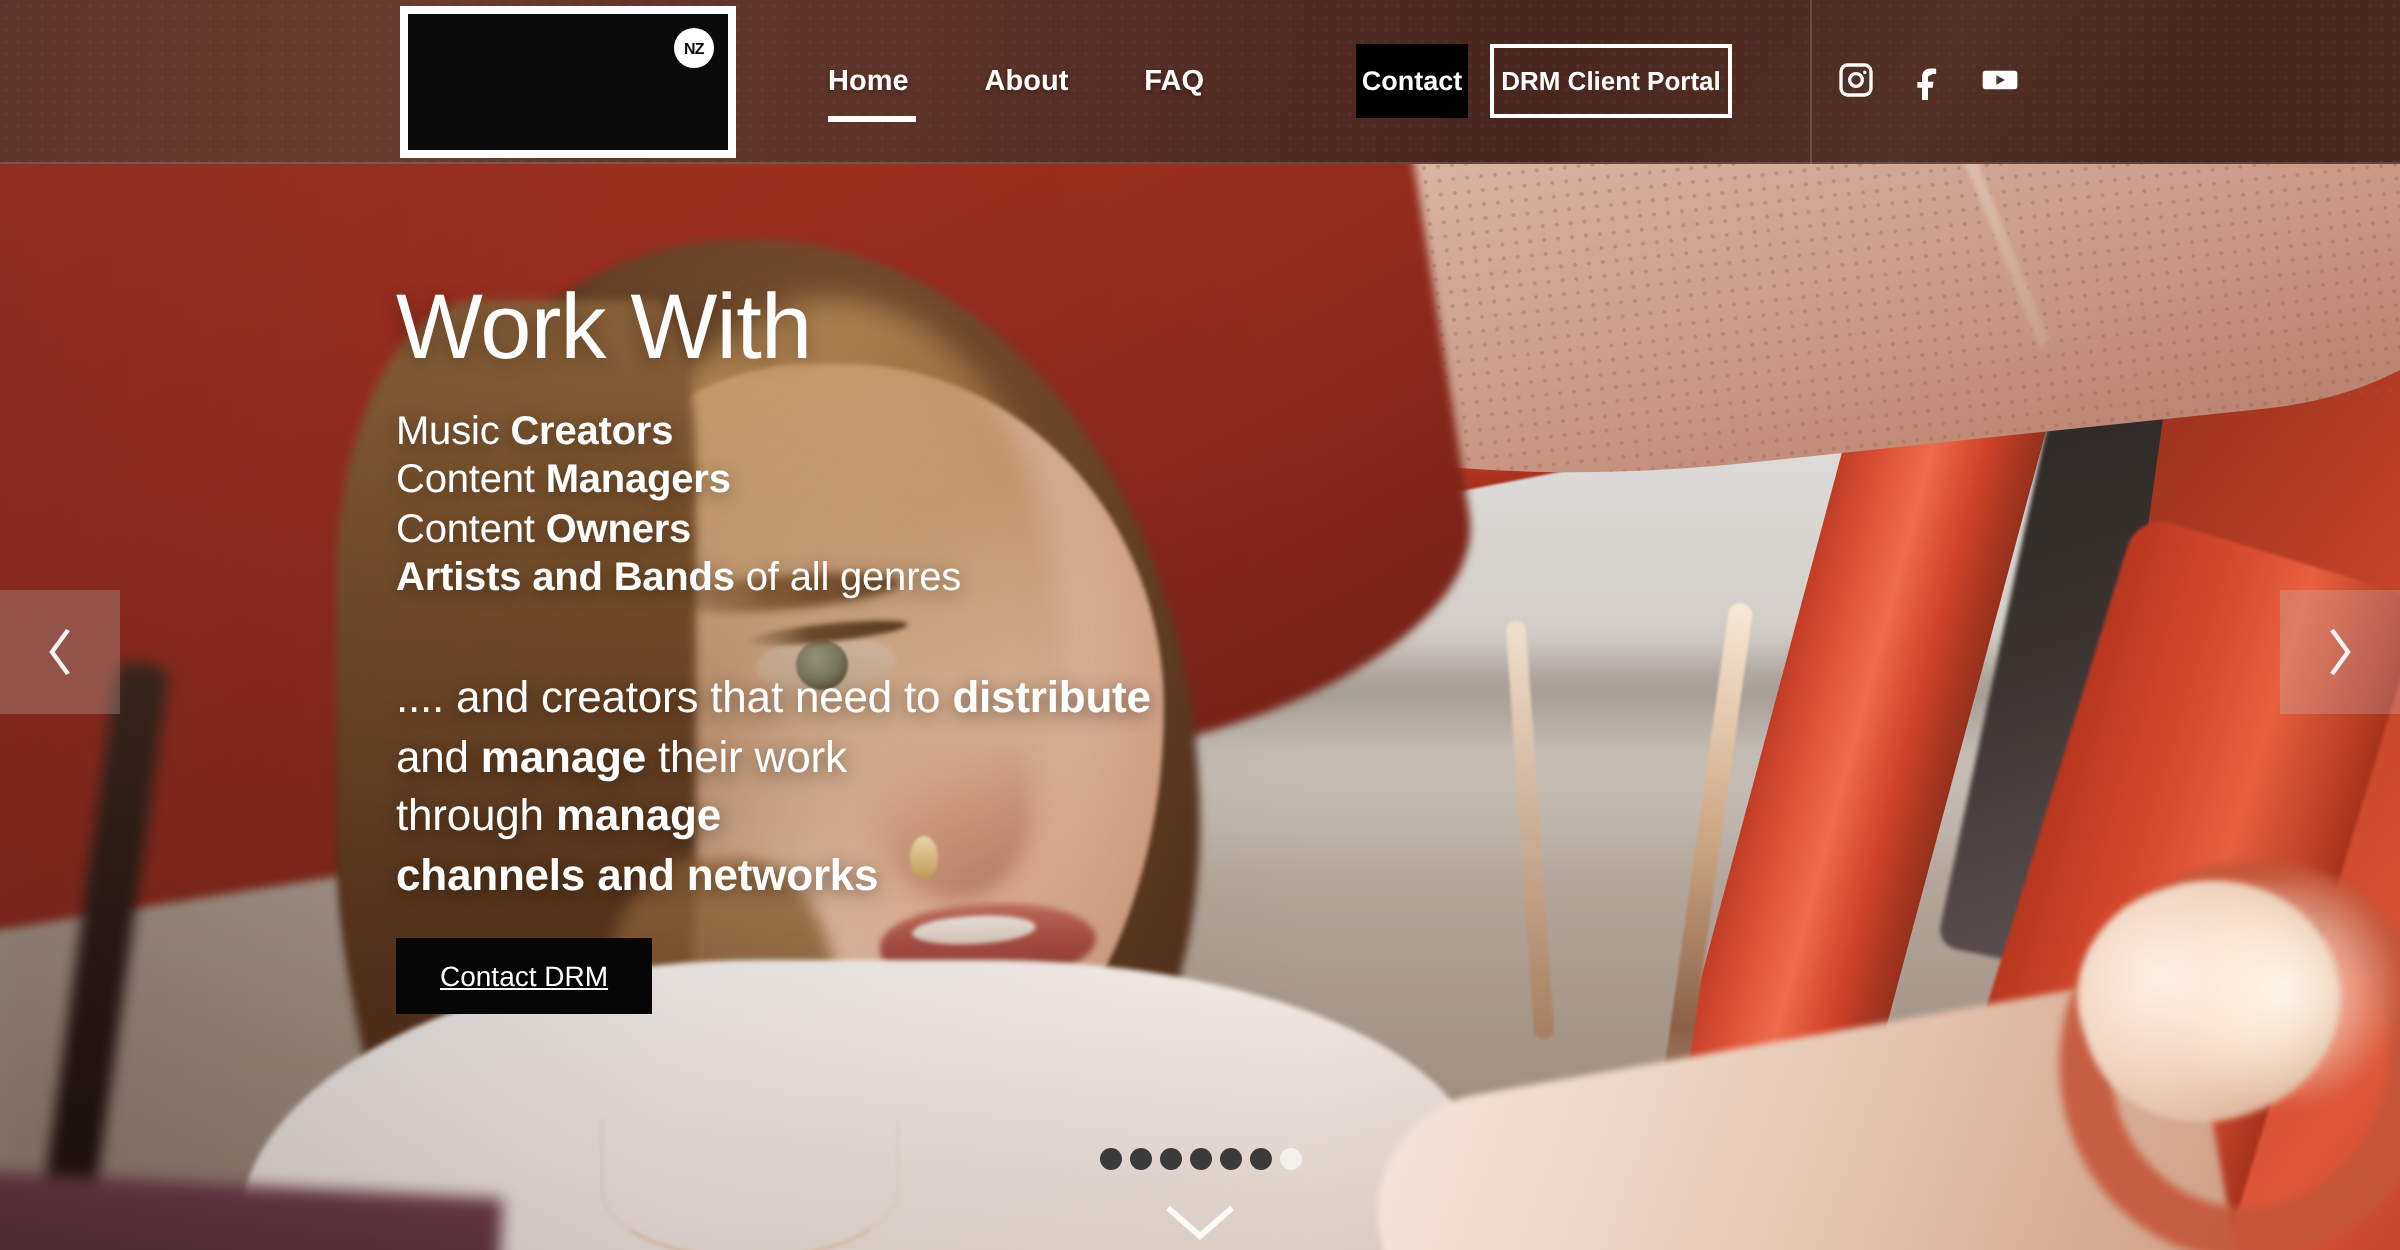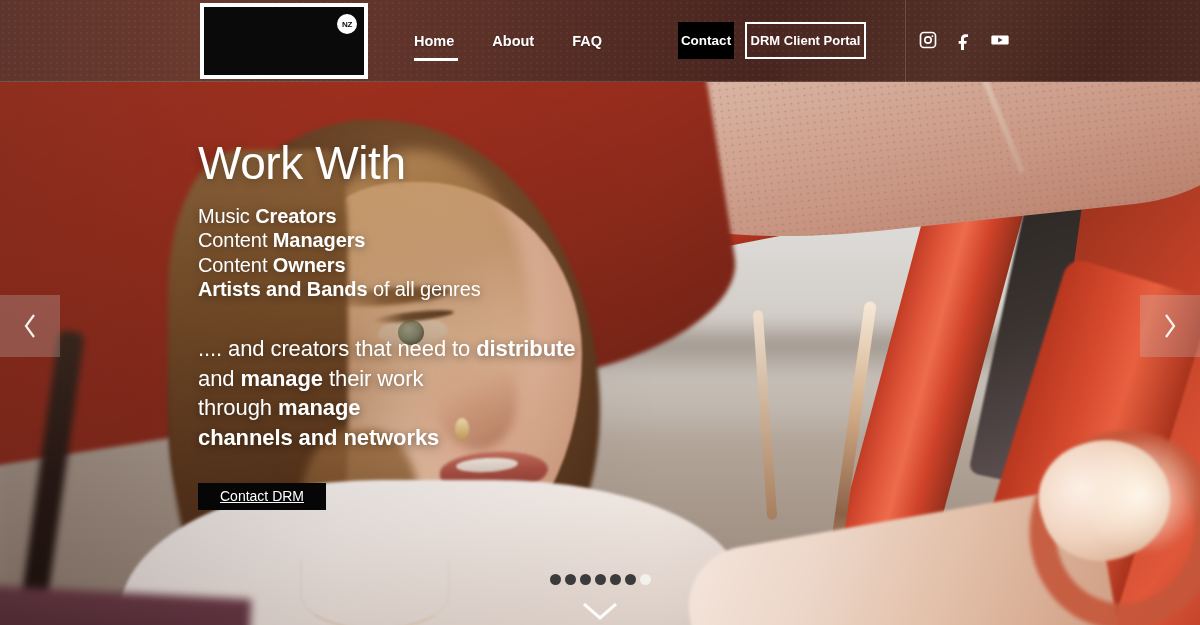--- a/index.html
+++ b/index.html
@@ -393,22 +393,22 @@
     text-shadow:0 2px 9px rgba(0,0,0,.40);
   }
   .hero-list b, .hero-para b { font-weight:bold; }
   .hero-para {
     margin-top:32px; color:#fff; font-size:22px; font-weight:300;
     line-height:1.35; letter-spacing:-.1px;
     text-shadow:0 2px 9px rgba(0,0,0,.45);
   }
   .hero-cta {
     display:inline-flex; align-items:center; justify-content:center;
-    margin-top:30px; background:#060606; color:#fff;
-    height:27px; padding:0 22px; font-size:14px; text-decoration:underline;
+    margin-top:16px; background:#060606; color:#fff;
+    height:38px; padding:0 22px; font-size:14px; text-decoration:underline;
   }
 
   
   .arrow {
     position:absolute; top:295px; width:60px; height:62px; z-index:35;
     background:rgba(200,200,200,.27);
     display:flex; align-items:center; justify-content:center;
     color:rgba(255,255,255,.92);
     font-size:30px; font-weight:300; line-height:1;
     cursor:pointer;

